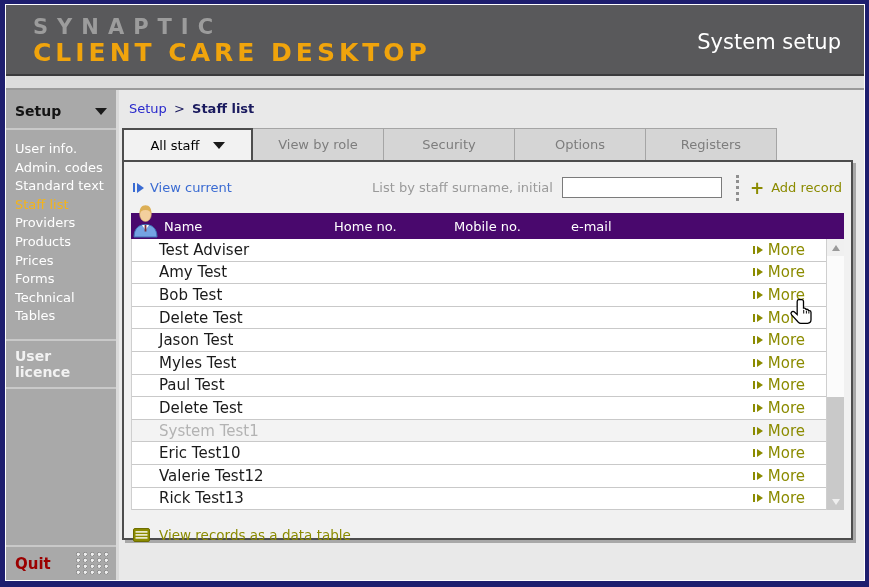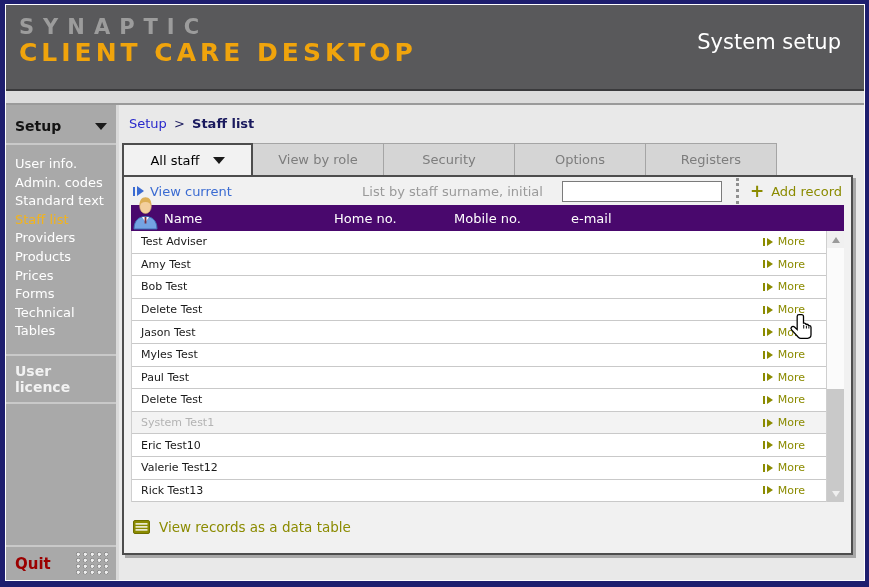--- a/index.html
+++ b/index.html
@@ -2,21 +2,21 @@
 <html><head>
 <meta charset="utf-8">
 <style>
   html,body{margin:0;padding:0;background:#4a4a4a;}
   *{box-sizing:border-box;}
   body{font-family:"DejaVu Sans","Liberation Sans",sans-serif;width:869px;height:587px;overflow:hidden;}
   .window{position:relative;width:869px;height:587px;background:#1e1e6e;padding:4px 4px 6px 5px;}
   .inner{position:relative;width:100%;height:100%;background:#e9e9e9;border:1px solid #fff;display:flex;flex-direction:column;overflow:hidden;}
 
   
-  .app-header{flex:none;height:86px;background:#59595b;position:relative;padding:10px 0 0 13px;border-bottom:2px solid #3a3a3c;}
+  .app-header{flex:none;height:71px;background:#59595b;position:relative;padding:10px 0 0 27px;border-bottom:2px solid #3a3a3c;}
   .logo1{font-weight:bold;font-size:21px;color:#9c9c9c;letter-spacing:9px;line-height:24px;}
   .logo2{font-weight:bold;font-size:25px;color:#f0a40c;letter-spacing:4px;line-height:28px;}
   .page-title{position:absolute;right:23px;top:25px;color:#ffffff;font-size:21px;}
   .subheader{flex:none;height:14px;background:#dcdcdc;border-bottom:2px solid #9a9a9a;}
 
   
   .body{flex:1;display:flex;min-height:0;border-radius:26px;}
   .sidebar{flex:none;width:113px;background:#a9a9a9;border-right:3px solid #dadada;position:relative;font-size:13px;}
   .sidebar-header{display:flex;justify-content:space-between;align-items:center;padding:13px 9px 9px 9px;border-bottom:2px solid #c9c9c9;}
   .sidebar-title{color:#141414;font-weight:bold;font-size:14px;}
@@ -35,39 +35,39 @@
   .crumb-parent{color:#2929cc;}
   .crumb-sep{color:#1a1a5e;margin:0 3px;}
   .crumb-current{color:#1a1a5e;font-weight:bold;}
 
   .tabbar{display:flex;height:32px;position:relative;z-index:2;}
   .tab{width:131px;display:flex;align-items:center;justify-content:center;gap:13px;font-size:13px;background:#d5d5d5;color:#7d7d7d;border-top:1px solid #a5a5a5;border-right:1px solid #a5a5a5;cursor:default;}
   .tab.active{background:#f2f2f2;color:#000;border:2px solid #4d4d4d;border-bottom:none;font-weight:normal;}
   .tab .caret{width:0;height:0;border-left:6px solid transparent;border-right:6px solid transparent;border-top:7px solid #1a1a1a;}
 
   .panel{position:relative;margin-right:5px;height:380px;border:2px solid #4d4d4d;background:#f1f1f1;box-shadow:3px 3px 0 #a8a8a8;}
-  .panel-toolbar{height:28px;display:flex;align-items:center;padding:0 9px 0 9px;font-size:13px;}
+  .panel-toolbar{height:51px;display:flex;align-items:center;padding:0 9px 0 9px;font-size:13px;}
   .view-current{display:flex;align-items:center;gap:6px;color:#3a6bd2;cursor:pointer;}
   .play-icon{display:inline-flex;align-items:center;}
   .play-icon .bar{width:2px;height:9px;background:currentColor;margin-right:2px;}
   .play-icon .tri{width:0;height:0;border-left:7px solid currentColor;border-top:5px solid transparent;border-bottom:5px solid transparent;}
   .spacer{flex:1;}
-  .list-by{color:#9a9a9a;margin-right:19px;}
+  .list-by{color:#9a9a9a;margin-right:9px;}
   .search-input{width:160px;height:21px;border:1px solid #7b7b7b;background:#fff;font:13px "DejaVu Sans","Liberation Sans",sans-serif;padding:1px 4px;}
   .dotted-sep{width:0;height:26px;border-left:3px dotted #8f8f8f;margin:0 11px 0 14px;}
   .add-record{display:flex;align-items:center;gap:7px;color:#8b8b00;cursor:pointer;}
   .plus-glyph{font-weight:bold;font-size:17px;line-height:14px;}
 
   .grid{margin:0 7px;position:relative;}
   .grid-header{height:26px;background:#49086d;color:#fff;display:flex;align-items:center;font-size:13px;padding-left:33px;position:relative;}
   .col{white-space:nowrap;}
   .col-0{width:170px;}.col-1{width:120px;}.col-2{width:117px;}.col-3{flex:1;}
   .avatar{position:absolute;left:1px;top:-9px;width:27px;height:34px;}
   .grid-body{position:relative;margin-right:17px;border-left:1px solid #cfcfcf;border-right:1px solid #cfcfcf;background:#fff;}
-  .row{height:22.6px;display:flex;align-items:center;padding-left:9px;font-size:11px;color:#1a1a1a;background:#fff;border-bottom:1px solid #c9c9c9;position:relative;}
+  .row{height:22.6px;display:flex;align-items:center;padding-left:27px;font-size:15px;color:#1a1a1a;background:#fff;border-bottom:1px solid #c9c9c9;position:relative;}
   .row.disabled{color:#b3b3b3;background:#f3f3f3;}
   .row .more{position:absolute;right:21px;top:0;height:100%;display:flex;align-items:center;gap:5px;color:#8b8b00;cursor:pointer;}
   .row .more .play-icon .bar{height:8px;}
   .row .more .play-icon .tri{border-left-width:6px;border-top-width:4.5px;border-bottom-width:4.5px;}
 
   .scrollbar{position:absolute;right:0;top:26px;width:17px;height:271.2px;background:#c9c9c9;}
   .sb-up{position:absolute;top:0;left:0;right:0;height:17px;background:#f0f0f0;display:flex;align-items:center;justify-content:center;cursor:pointer;}
   .sb-up .t{width:0;height:0;border-left:4.5px solid transparent;border-right:4.5px solid transparent;border-bottom:6px solid #9a9a9a;}
   .sb-thumb{position:absolute;top:17px;left:0;right:0;height:141px;background:#fbfbfb;cursor:pointer;}
   .sb-down{position:absolute;bottom:0;left:0;right:0;height:17px;display:flex;align-items:center;justify-content:center;cursor:pointer;}

